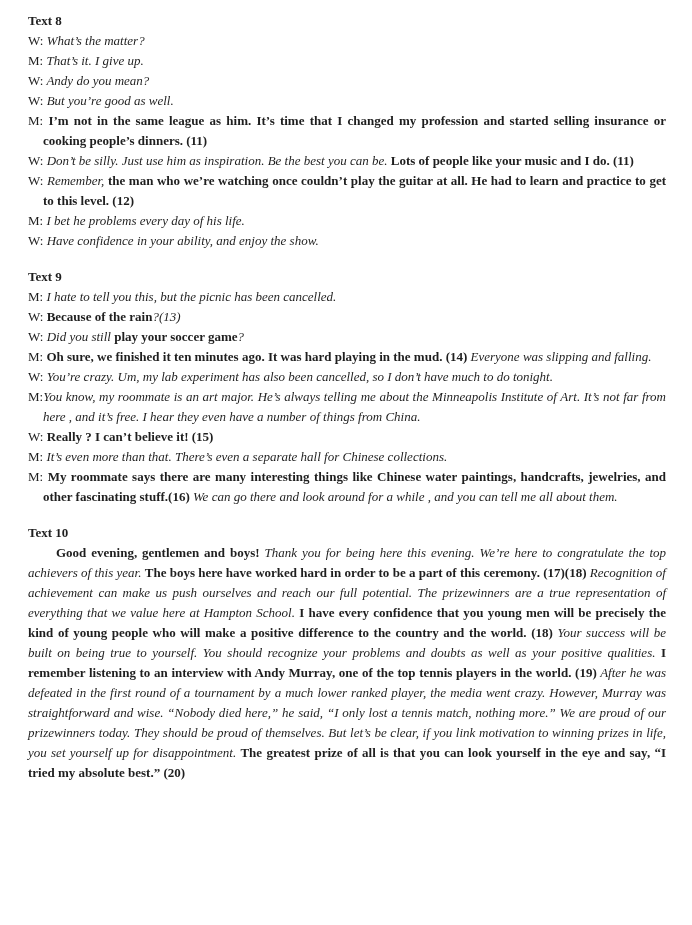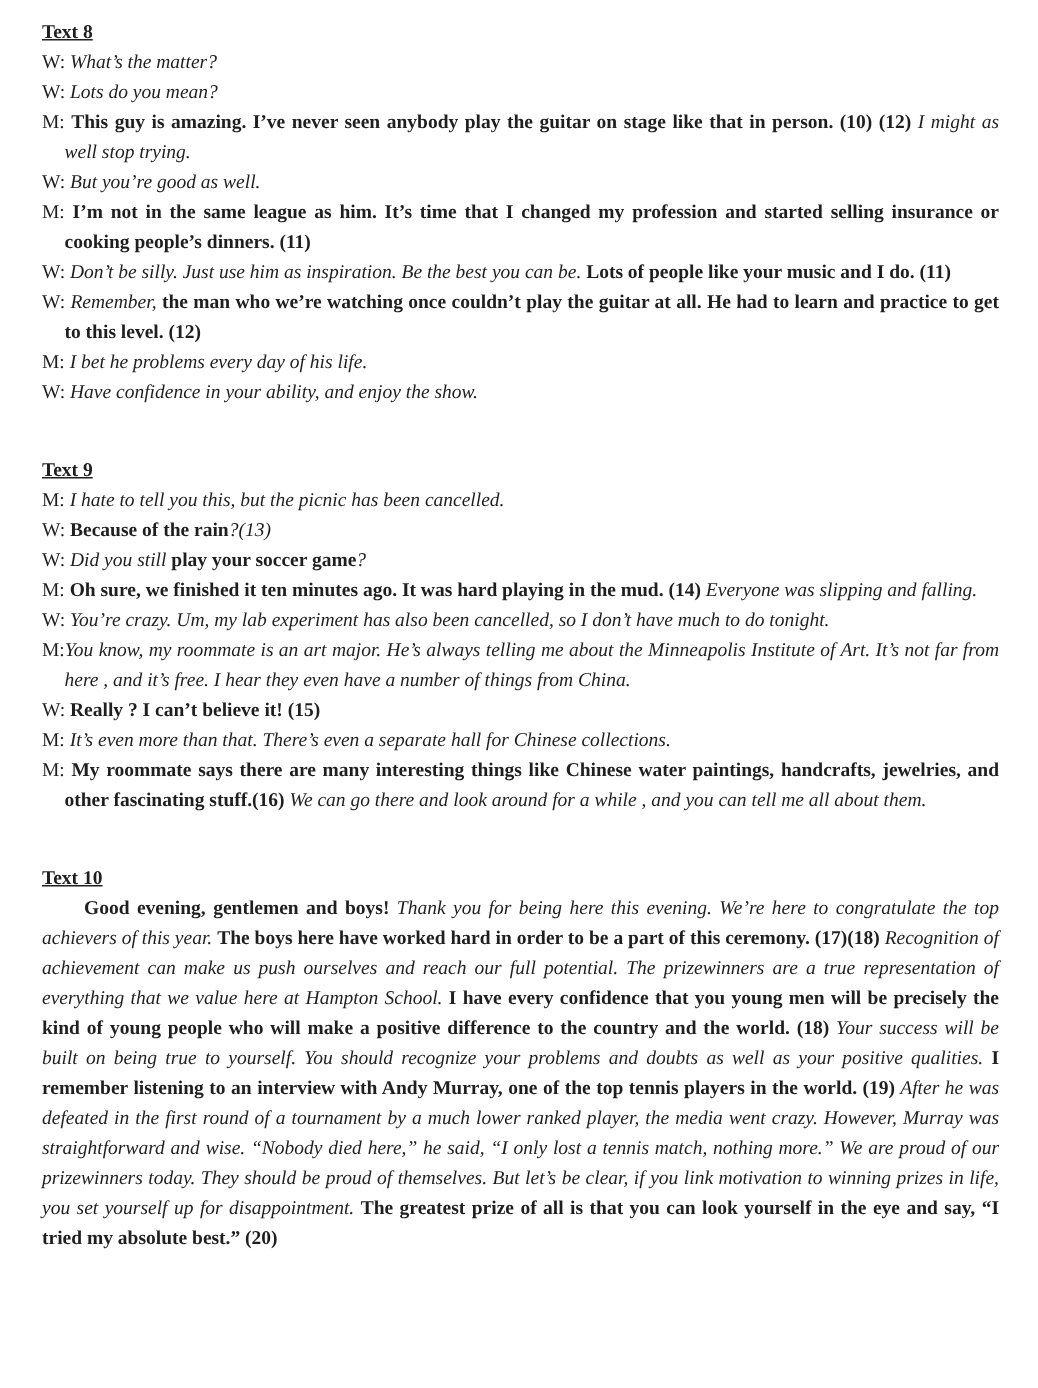--- a/index.html
+++ b/index.html
@@ -14,26 +14,25 @@
     box-sizing: border-box;
     padding: 11px 26px 8px 28px;
     background: #ffffff;
     font-family: "Liberation Serif", "DejaVu Serif", serif;
     font-size: 13px;
     line-height: 20px;
     color: #1f1f1f;
     overflow: hidden;
   }
   .section + .section {
-    margin-top: 32px;
+    margin-top: 16px;
   }
   .heading {
     font-weight: bold;
     text-align: left;
-    text-decoration: underline;
   }
   .dline {
     text-align: justify;
     padding-left: 15px;
     text-indent: -15px;
   }
   .para {
     text-align: justify;
     text-indent: 28px;
   }
@@ -42,22 +41,22 @@
   .speaker { font-weight: normal; }
 </style>
 </head>
 <body>
 
 <div class="page" style="background: rgb(255, 255, 255); color: rgb(31, 31, 31);">
   <div id="sections">
       <section class="section">
         <div class="heading">Text 8</div>
         <div class="dline"><span class="speaker">W:</span><span class="r"> What’s the matter?</span></div>
-        <div class="dline"><span class="speaker">W:</span><span class="r"> Lots do you mean?</span></div>
-        <div class="dline"><span class="speaker">M:</span><span class="r"> </span><span class="b">This guy is amazing. I’ve never seen anybody play the guitar on stage like that in person. (10) (12)</span><span class="r"> I might as well stop trying.</span></div>
+        <div class="dline"><span class="speaker">M:</span><span class="r"> That’s it. I give up.</span></div>
+        <div class="dline"><span class="speaker">W:</span><span class="r"> Andy do you mean?</span></div>
         <div class="dline"><span class="speaker">W:</span><span class="r"> But you’re good as well.</span></div>
         <div class="dline"><span class="speaker">M:</span><span class="r"> </span><span class="b">I’m not in the same league as him. It’s time that I changed my profession and started selling insurance or cooking people’s dinners. (11)</span></div>
         <div class="dline"><span class="speaker">W:</span><span class="r"> Don’t be silly. Just use him as inspiration. Be the best you can be. </span><span class="b">Lots of people like your music and I do. (11)</span></div>
         <div class="dline"><span class="speaker">W:</span><span class="r"> Remember, </span><span class="b">the man who we’re watching once couldn’t play the guitar at all. He had to learn and practice to get to this level. (12)</span></div>
         <div class="dline"><span class="speaker">M:</span><span class="r"> I bet he problems every day of his life.</span></div>
         <div class="dline"><span class="speaker">W:</span><span class="r"> Have confidence in your ability, and enjoy the show.</span></div>
       </section>
       <section class="section">
         <div class="heading">Text 9</div>
         <div class="dline"><span class="speaker">M:</span><span class="r"> I hate to tell you this, but the picnic has been cancelled.</span></div>

